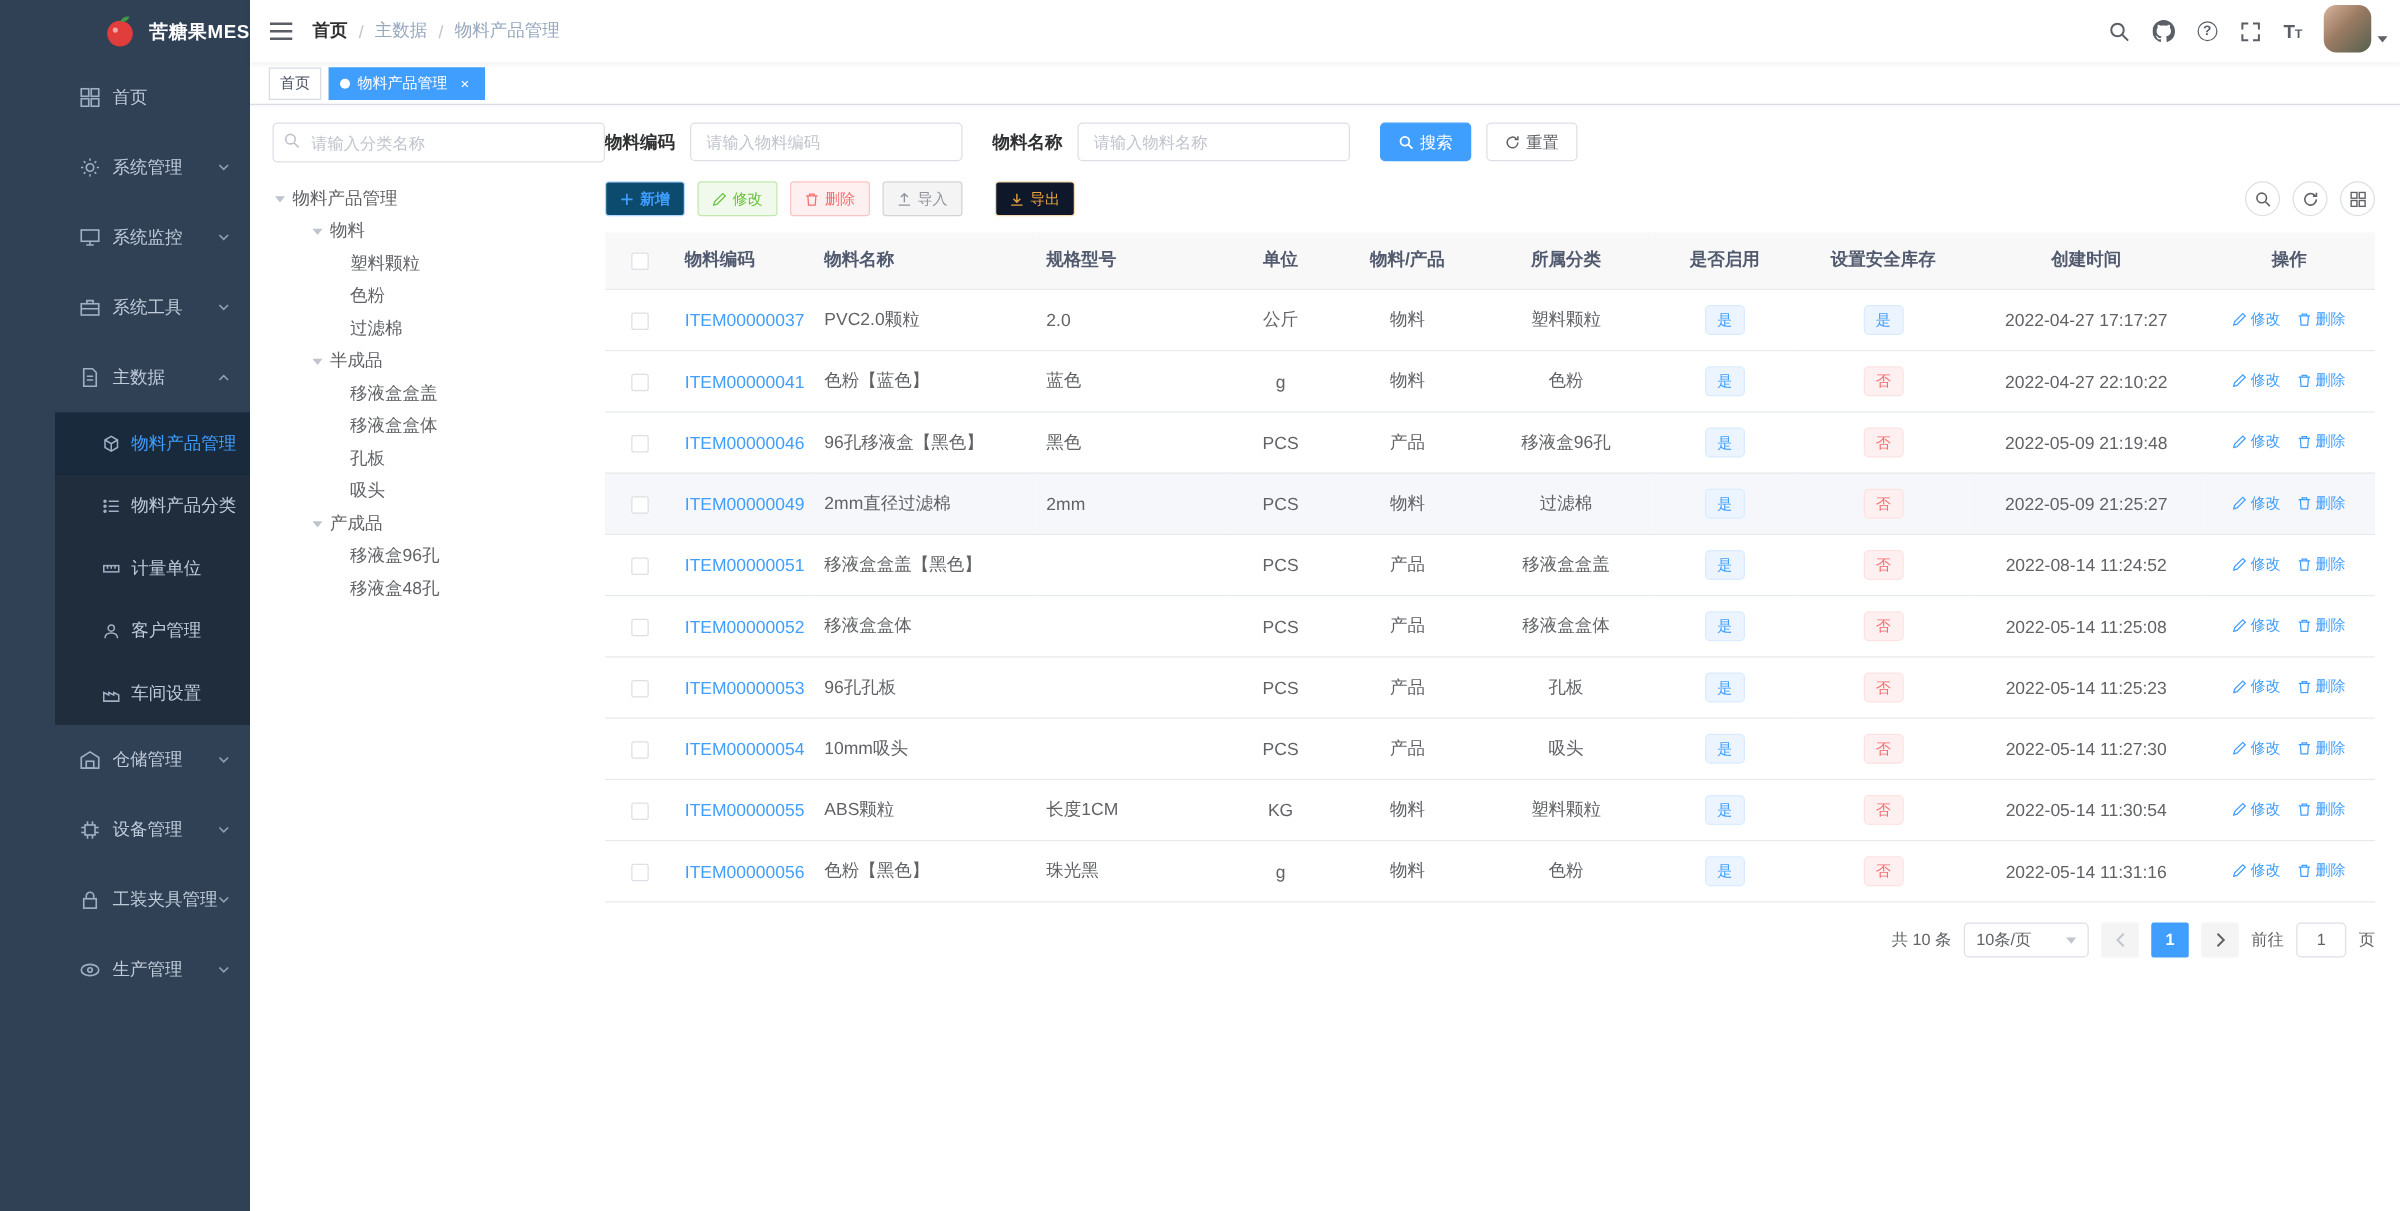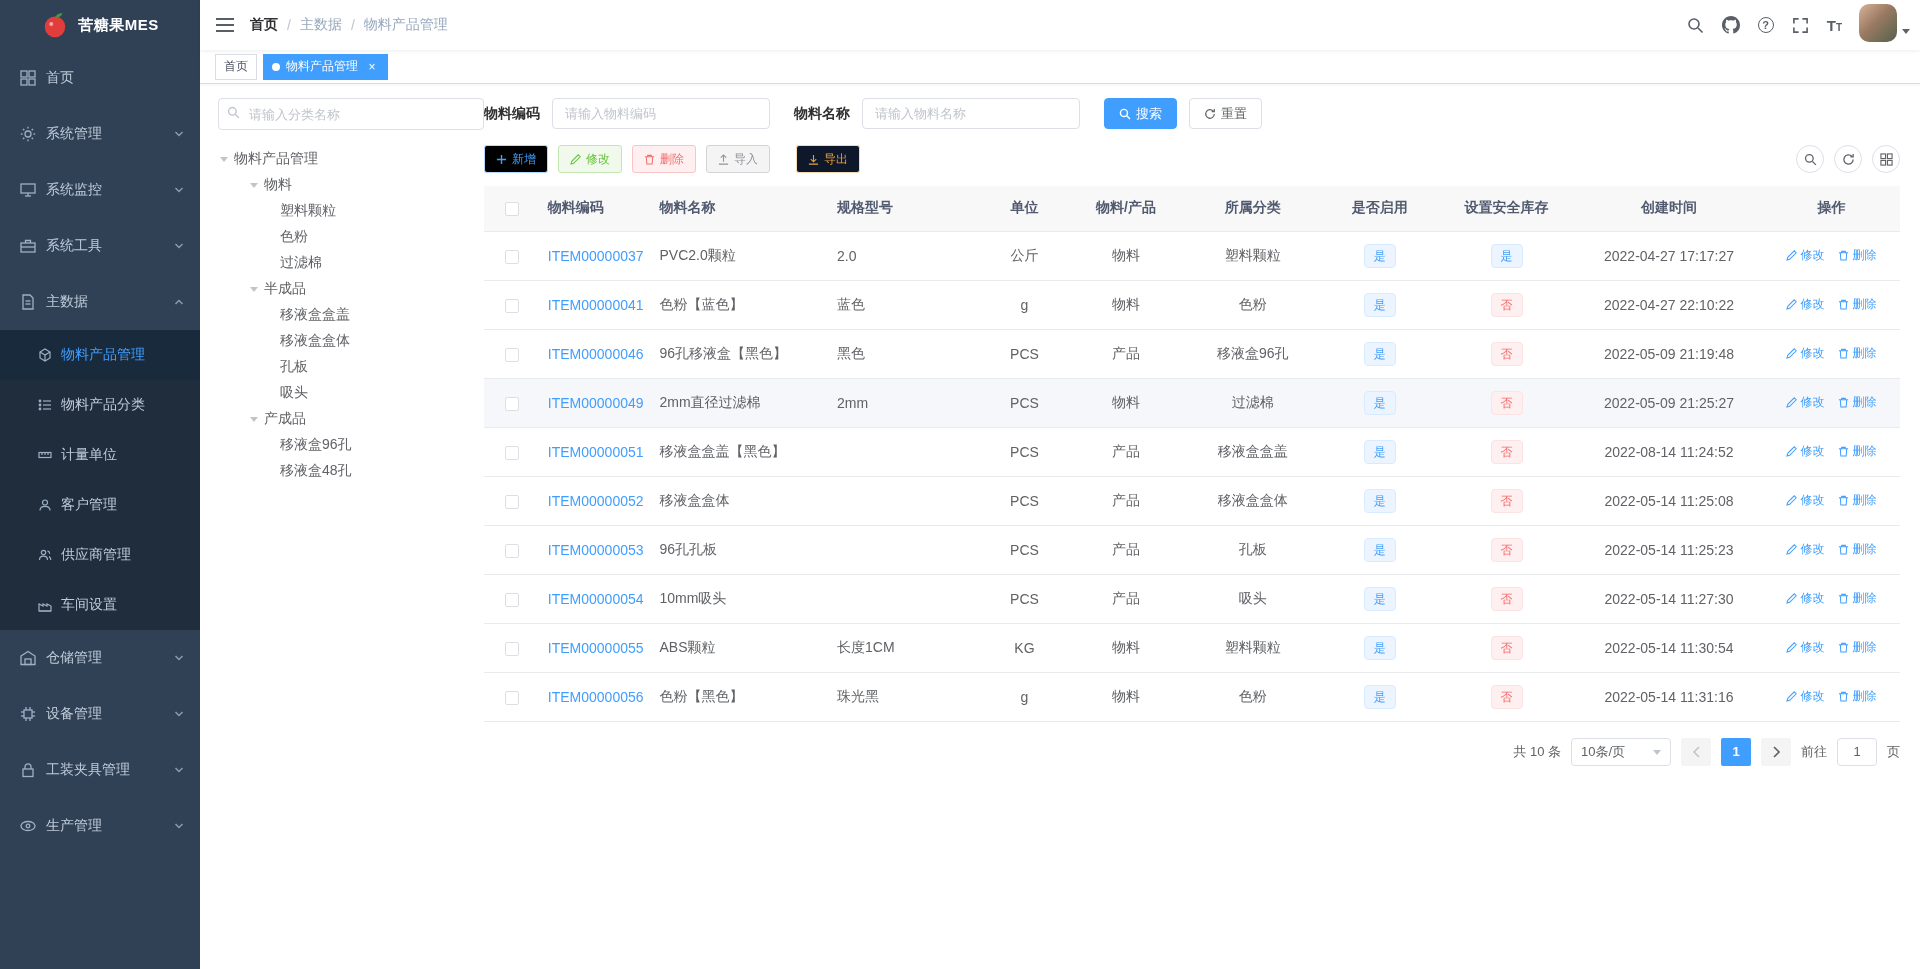--- a/index.html
+++ b/index.html
@@ -1,21 +1,21 @@
 <!DOCTYPE html>
 <html><head>
 <meta charset="utf-8">
 <style>
   * { margin:0; padding:0; box-sizing:border-box; }
   html,body { width:1920px; height:969px; overflow:hidden; background:#fff;
     font-family:"Liberation Sans","DejaVu Sans",sans-serif; }
   .app { display:flex; width:1920px; height:969px; }
 
   
-  .sidebar { width:200px; height:100%; background:#304156; flex-shrink:0; display:flex; flex-direction:column; }
+  .sidebar { width:200px; height:100%; background:#304156; flex-shrink:0; display:flex; flex-direction:column;align-items:flex-end; }
   .logo { height:50px; display:flex; align-items:center; justify-content:center; gap:9px; cursor:pointer; }
   .logo-title { color:#fff; font-size:15px; font-weight:700; letter-spacing:.5px; }
   .menu { flex:1; overflow:hidden; }
   .menu-item { height:56px; display:flex; align-items:center; padding:0 16px 0 20px; color:#bfcbd9; font-size:14px; cursor:pointer; }
   .menu-item .mi { width:16px; height:16px; margin-right:10px; color:#9fb0c5; flex-shrink:0; }
   .menu-item .label { flex:1; white-space:nowrap; overflow:hidden; }
   .chev { color:#8f9db1; flex-shrink:0; }
   .chev.up { transform:rotate(180deg); }
   .submenu { background:#1f2d3d; }
   .submenu-item { height:50px; display:flex; align-items:center; padding-left:38px; color:#bfcbd9; font-size:14px; cursor:pointer; }
@@ -66,21 +66,21 @@
   
   .table-panel { flex:1; min-width:0; display:flex; flex-direction:column; }
   .filter-bar { display:flex; align-items:center; margin-bottom:16px; }
   .filter-label { font-size:14px; font-weight:700; color:#303133; margin-right:12px; white-space:nowrap; }
   .filter-input { width:218px; height:31px; border:1px solid #dcdfe6; border-radius:4px; padding:0 12px; font-size:13px; color:#606266; outline:none; margin-right:24px; }
   .btn-search { height:31px; background:#409eff; color:#fff; border:1px solid #409eff; border-radius:4px; padding:0 14px; font-size:13px; display:inline-flex; align-items:center; gap:5px; cursor:pointer; margin-right:12px; }
   .btn-reset { height:31px; background:#fff; color:#606266; border:1px solid #dcdfe6; border-radius:4px; padding:0 14px; font-size:13px; display:inline-flex; align-items:center; gap:5px; cursor:pointer; }
 
   .toolbar { display:flex; align-items:center; margin-bottom:13px; }
   .tb-btn { height:28px; padding:0 11px; font-size:12px; border-radius:3px; display:inline-flex; align-items:center; gap:5px; margin-right:10px; cursor:pointer; border:1px solid; background:#fff; }
-  .tb-primary { color:#409eff; background:#000000; border-color:#b3d8ff; }
+  .tb-primary { color:#409eff; background:#0c4a6e; border-color:#b3d8ff;font-weight:bold; }
   .tb-success { color:#67c23a; background:#f0f9eb; border-color:#c2e7b0; }
   .tb-danger  { color:#f56c6c; background:#fef0f0; border-color:#fbc4c4; }
   .tb-info    { color:#909399; background:#f4f4f5; border-color:#d3d4d6; }
   .tb-warning { color:#e6a23c; background:#0f172a; border-color:#f5dab1;margin-left:16px; }
   .toolbar-right { margin-left:auto; display:flex; gap:10px; }
   .circle-btn { width:28px; height:28px; border-radius:50%; border:1px solid #dcdfe6; background:#fff; color:#606266; display:flex; align-items:center; justify-content:center; cursor:pointer; }
 
   table { width:100%; border-collapse:collapse; table-layout:fixed; font-size:14px; color:#606266; }
   thead th { background:#f8f8f9; color:#515a6e; font-weight:700; height:45px; padding:0 8px; border-bottom:1px solid #e8eaec; }
   tbody td { height:49px; padding:0 8px; border-bottom:1px solid #e8eaec; }
@@ -228,31 +228,20 @@
           <span>计量单位</span>
         </div>
         <div class="submenu-item">
           <svg class="mi" viewBox="0 0 14 14">
               <g fill="none" stroke="currentColor" stroke-width="1.2">
                 <circle cx="7" cy="4.5" r="2.5"></circle>
                 <path d="M2 12.5c0-2.7 2.2-4.2 5-4.2s5 1.5 5 4.2"></path>
               </g>
             </svg>
           <span>客户管理</span>
-        </div>
-        <div class="submenu-item">
-          <svg class="mi" viewBox="0 0 14 14">
-              <g fill="none" stroke="currentColor" stroke-width="1.2">
-                <circle cx="5.5" cy="4.5" r="2.2"></circle>
-                <path d="M1.5 12c0-2.4 1.8-3.8 4-3.8s4 1.4 4 3.8"></path>
-                <path d="M9.5 2.8c1.4.4 2.2 1.6 2.2 3"></path>
-                <path d="M11 8.6c1.2.6 1.8 1.8 1.8 3.4"></path>
-              </g>
-            </svg>
-          <span>供应商管理</span>
         </div>
         <div class="submenu-item">
           <svg class="mi" viewBox="0 0 14 14">
               <g fill="none" stroke="currentColor" stroke-width="1.2">
                 <path d="M1 13V6l4 2V6l4 2V6l4 2v5z"></path>
                 <line x1="1" y1="13" x2="13" y2="13"></line>
               </g>
             </svg>
           <span>车间设置</span>
         </div>

